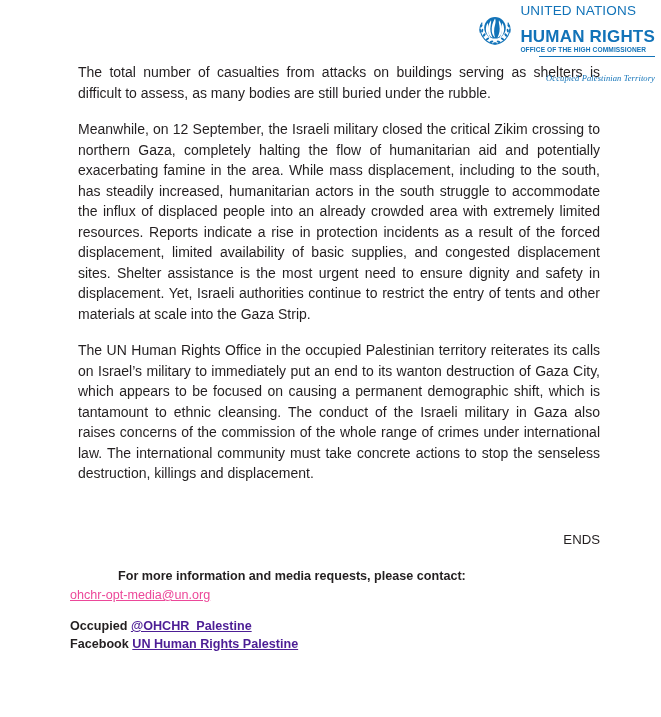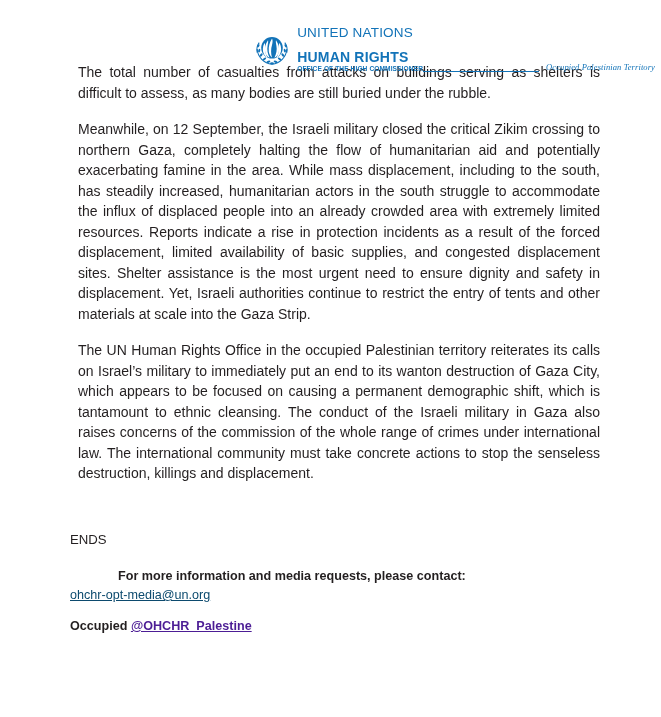--- a/index.html
+++ b/index.html
@@ -45,22 +45,23 @@
     color: #1273b8;
     letter-spacing: 0.2px;
   }
   .media-statement .line2 {
     display: block;
   }
 
   .header-right {
     position: absolute;
     right: 6px;
-    top: 26px;
-    display: flex;
+    top: 4px;
+    display: flex;
+    flex-direction: column;
     align-items: flex-end;
     justify-content: flex-end;
   }
   .logo-row {
     display: flex;
     align-items: center;
   }
   .emblem {
     width: 40px;
     height: 40px;
@@ -73,21 +74,21 @@
     justify-content: center;
     line-height: 1;
   }
   .logo-l1 {
     font-size: 13.5px;
     color: #1273b8;
     letter-spacing: 0.2px;
     font-weight: normal;
   }
   .logo-l2 {
-    font-size: 14px;
+    font-size: 17px;
     color: #1273b8;
     font-weight: bold;
     letter-spacing: 0.2px;
     margin-top: 10px;
   }
   .logo-l3 {
     font-size: 6.6px;
     color: #1273b8;
     font-weight: bold;
     letter-spacing: 0.1px;
@@ -124,33 +125,34 @@
   }
   p.para:last-of-type { margin-bottom: 0; }
 
   .spacer-ends { height: 46px; }
 
   .ends {
     font-size: 13.2px;
     line-height: 20.5px;
     margin: 0 0 18px 0;
     color: #231f20;
+    text-align: right;
   }
   .contact-head {
     font-size: 12.6px;
     font-weight: bold;
     line-height: 17px;
     margin: 0;
     color: #231f20;
     padding-left: 48px;
   }
   .email-link {
     font-size: 12.6px;
     line-height: 17px;
-    color: #0c4a6e;
+    color: #ec4899;
     text-decoration: underline;
     display: inline-block;
   }
   .spacer-tag { height: 14px; }
   .tag-block {
     font-size: 12.6px;
     line-height: 17.5px;
     font-weight: bold;
     color: #231f20;
   }
@@ -223,15 +225,19 @@
   <div class="contact-head">For more information and media requests, please contact:</div>
   <a class="email-link" href="#">ohchr-opt-media@un.org</a>
 
   <div class="spacer-tag"></div>
 
   <div class="tag-block">
     <span class="tag-line">
       <span>Occupied</span>
       <a class="social-link" href="#">@OHCHR_Palestine</a>
     </span>
+    <span class="tag-line">
+      <span>Facebook</span>
+      <a class="social-link" href="#">UN Human Rights Palestine</a>
+    </span>
   </div>
 
 </div>
 
 </body></html>

